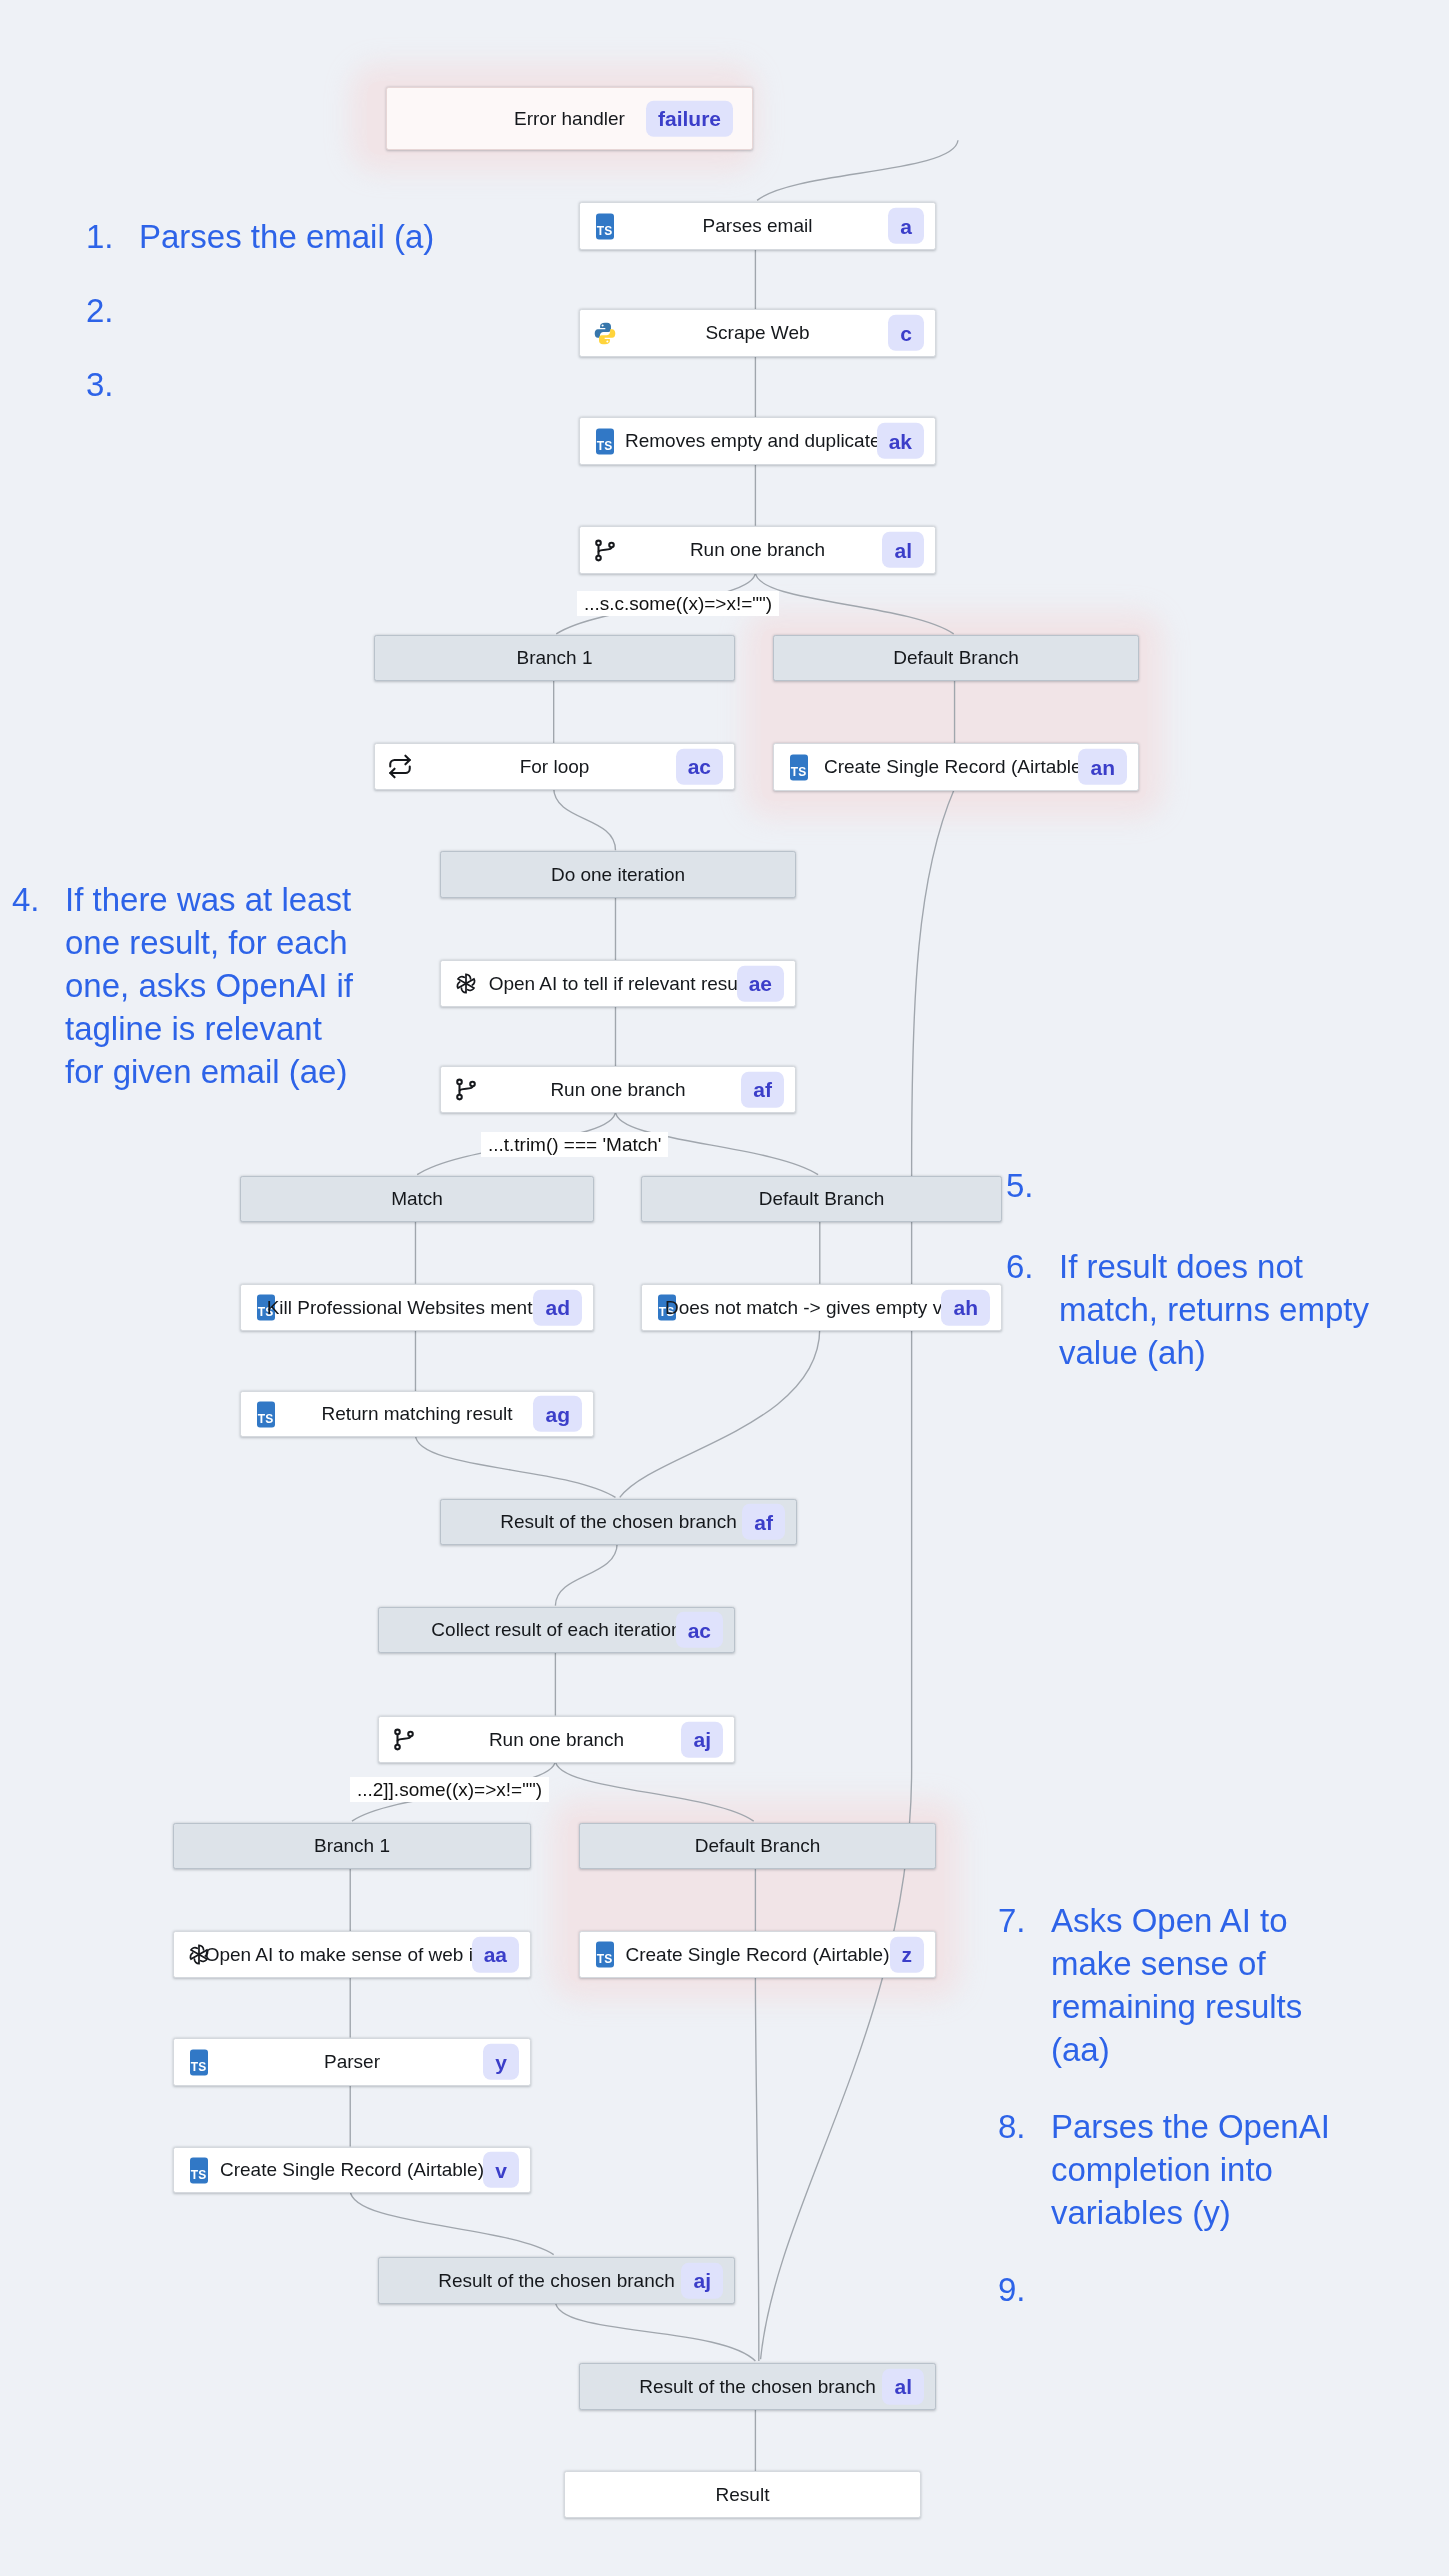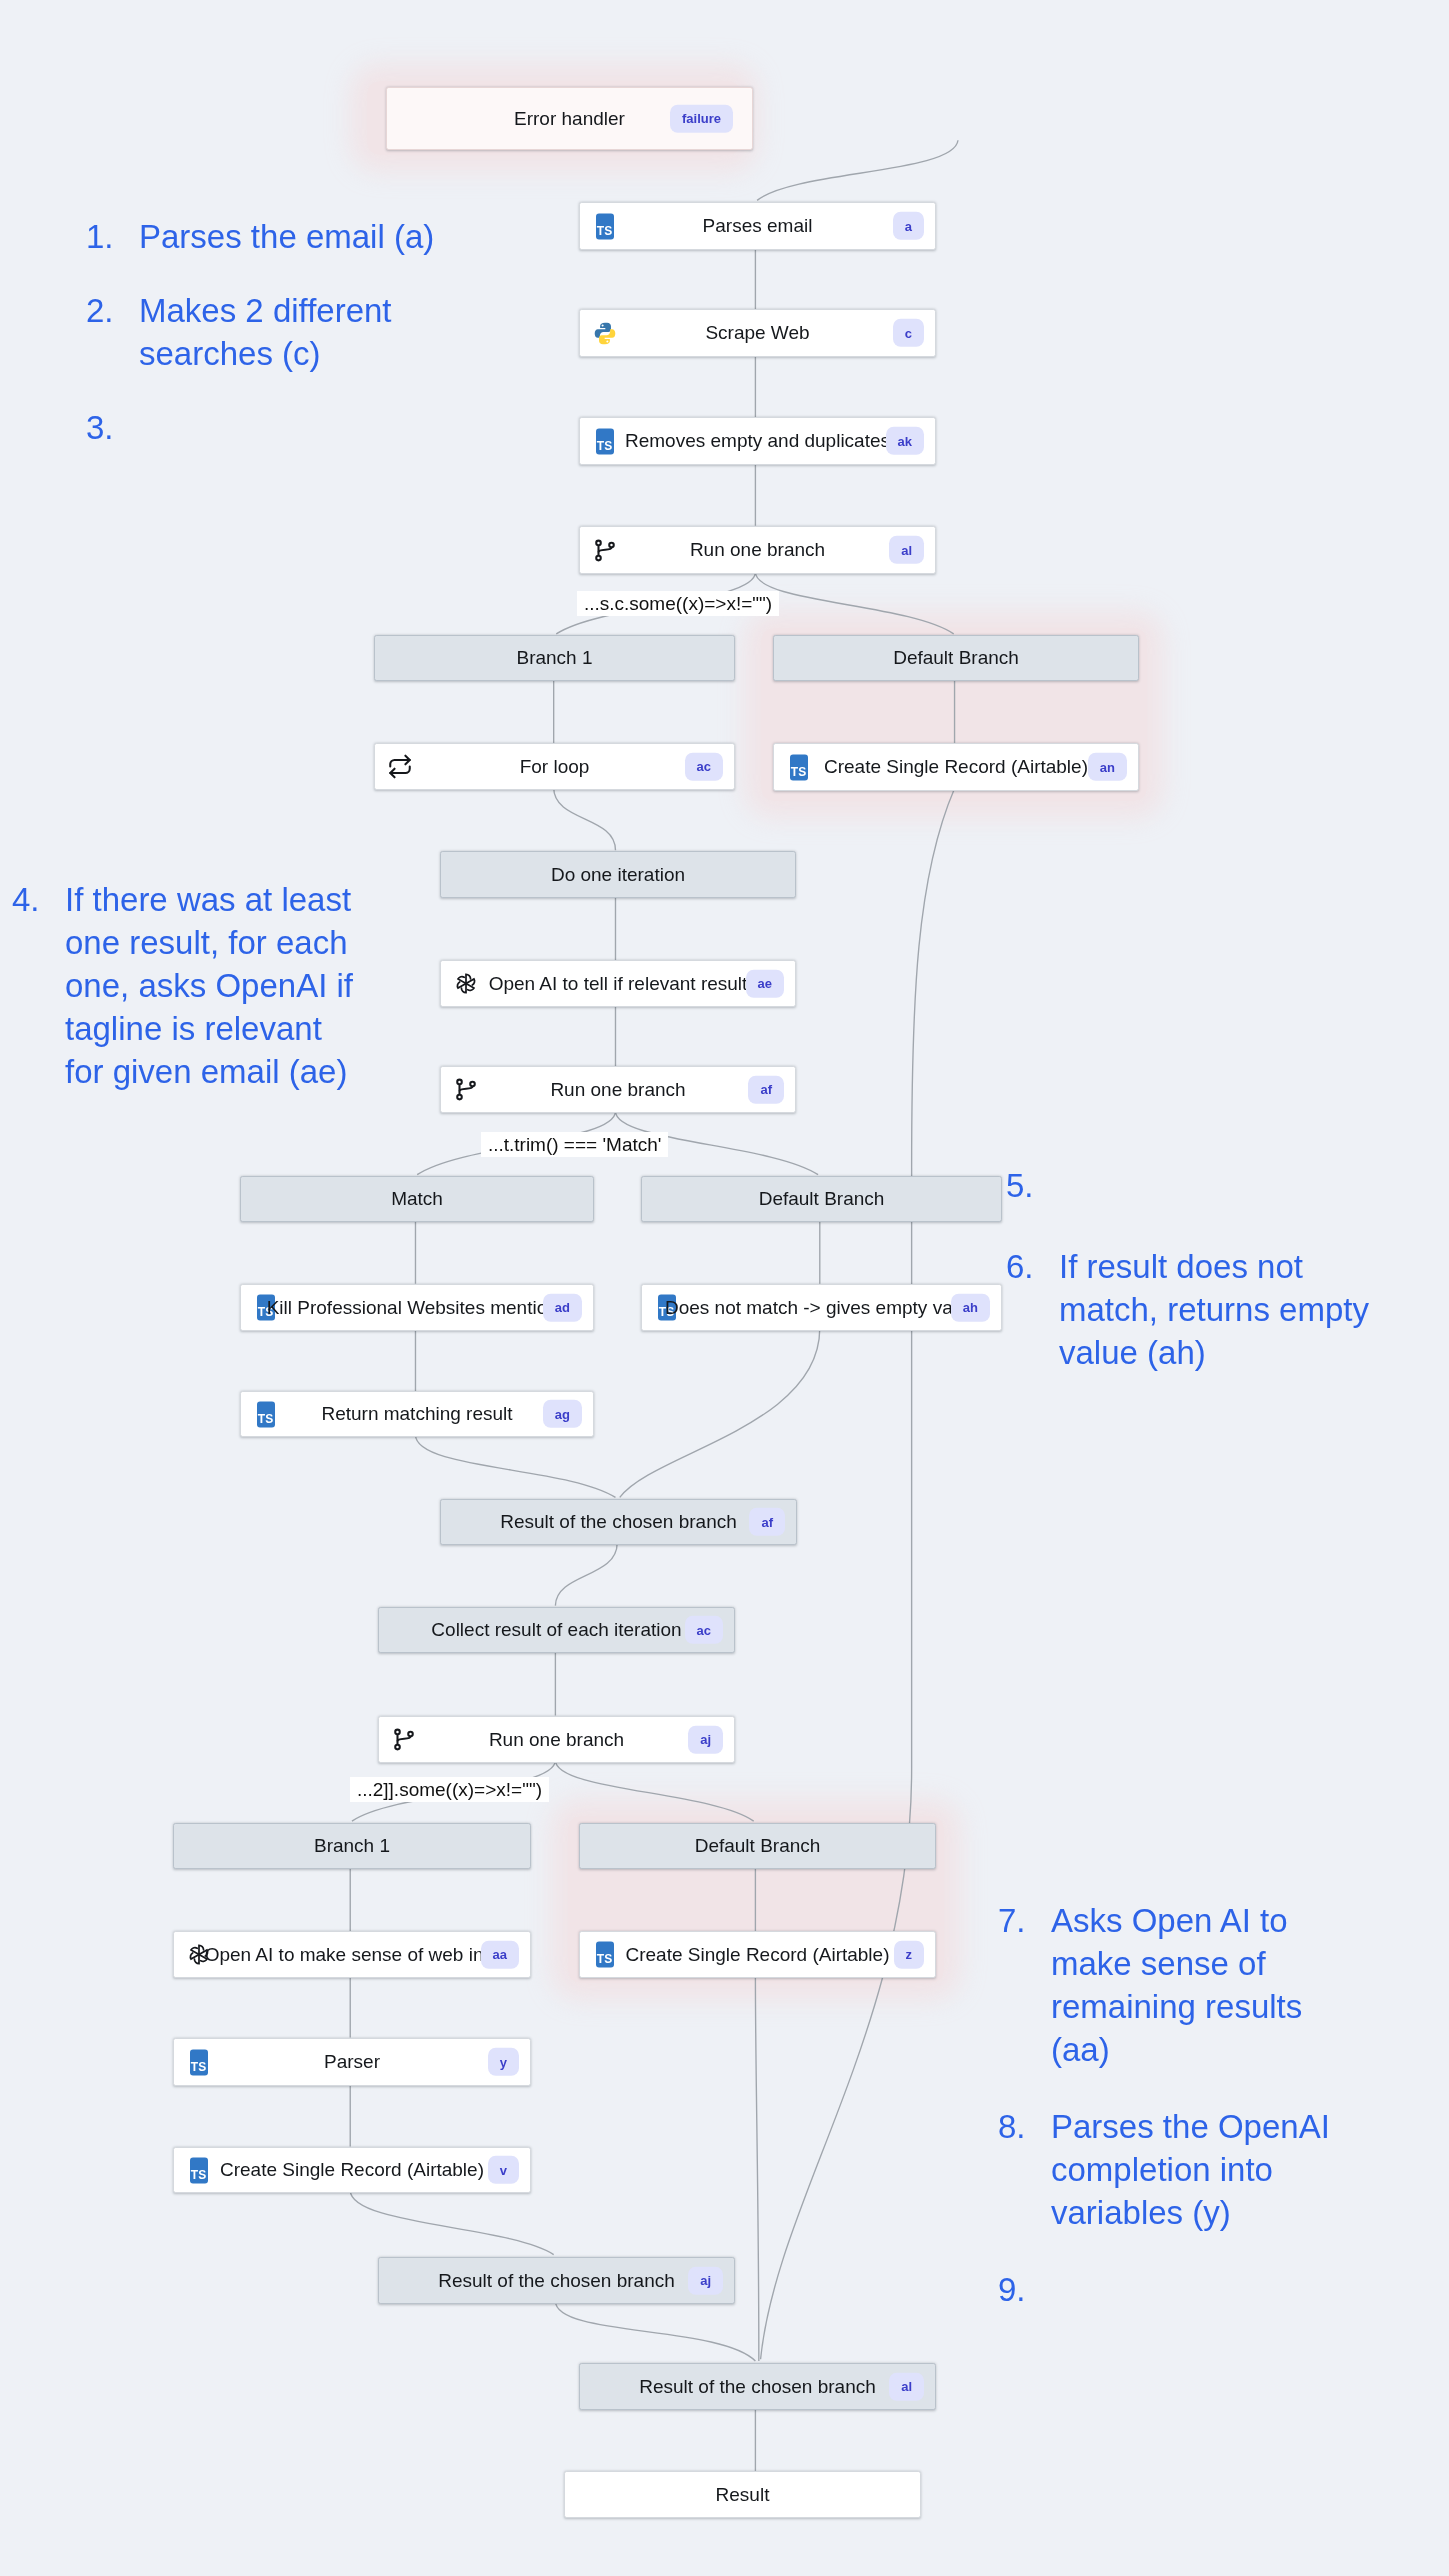--- a/index.html
+++ b/index.html
@@ -15,21 +15,21 @@
   .node.gray  { background:#dde3e9; border:0.9px solid #b9c2cb; }
   .node.error { background:#fdf8f8; border:0.9px solid #e7d6d6; }
   .nlabel { position:absolute; left:0; right:0; text-align:center; white-space:nowrap; }
   .nicon  { position:absolute; left:11px; top:50%; transform:translateY(-50%);
             width:27px; height:27px; display:flex; align-items:center; justify-content:center; }
   .nicon svg { width:26px; height:26px; }
   .ts-chip { width:18px; height:26px; border-radius:3px; background:#3178c6; color:#fff;
              font-weight:bold; font-size:12px; display:flex; align-items:flex-end;
              justify-content:center; padding-bottom:1.7px; box-sizing:border-box; }
   .nbadge { position:absolute; right:11px; top:50%; transform:translateY(-50%);
-            background:#dfe2fc; color:#3b3ec9; font-weight:bold; font-size:13px;
+            background:#dfe2fc; color:#3b3ec9; font-weight:bold; font-size:21px;
             line-height:1; padding:7.7px 12px; border-radius:7.7px; }
   .cond { position:absolute; background:#ffffff; font-size:19px; color:#111;
           padding:1.7px 6.9px; white-space:nowrap; }
   .ablock { position:absolute; color:#2d63e8; font-size:33px; line-height:43px; }
   .aitem { display:flex; }
   .anum  { flex:0 0 53px; }
   .atext { white-space:pre-line; }
   .mb36 { margin-bottom:31px; }
   .mb44 { margin-bottom:38px; }
   .mb40 { margin-bottom:34px; }
@@ -298,22 +298,20 @@
     <span class="nlabel">Result</span>
   </div>
 
   <div class="ablock" style="left:86px;top:215px;width:429px">
     <div class="aitem mb36">
       <span class="anum">1.</span>
       <span class="atext">Parses the email (a)</span>
     </div>
     <div class="aitem mb36">
       <span class="anum">2.</span>
-      <span class="atext">Makes 2 different
-searches (c)</span>
     </div>
     <div class="aitem">
       <span class="anum">3.</span>
     </div>
   </div>
 
   <div class="ablock" style="left:12px;top:878px;width:412px">
     <div class="aitem">
       <span class="anum">4.</span>
       <span class="atext">If there was at least

